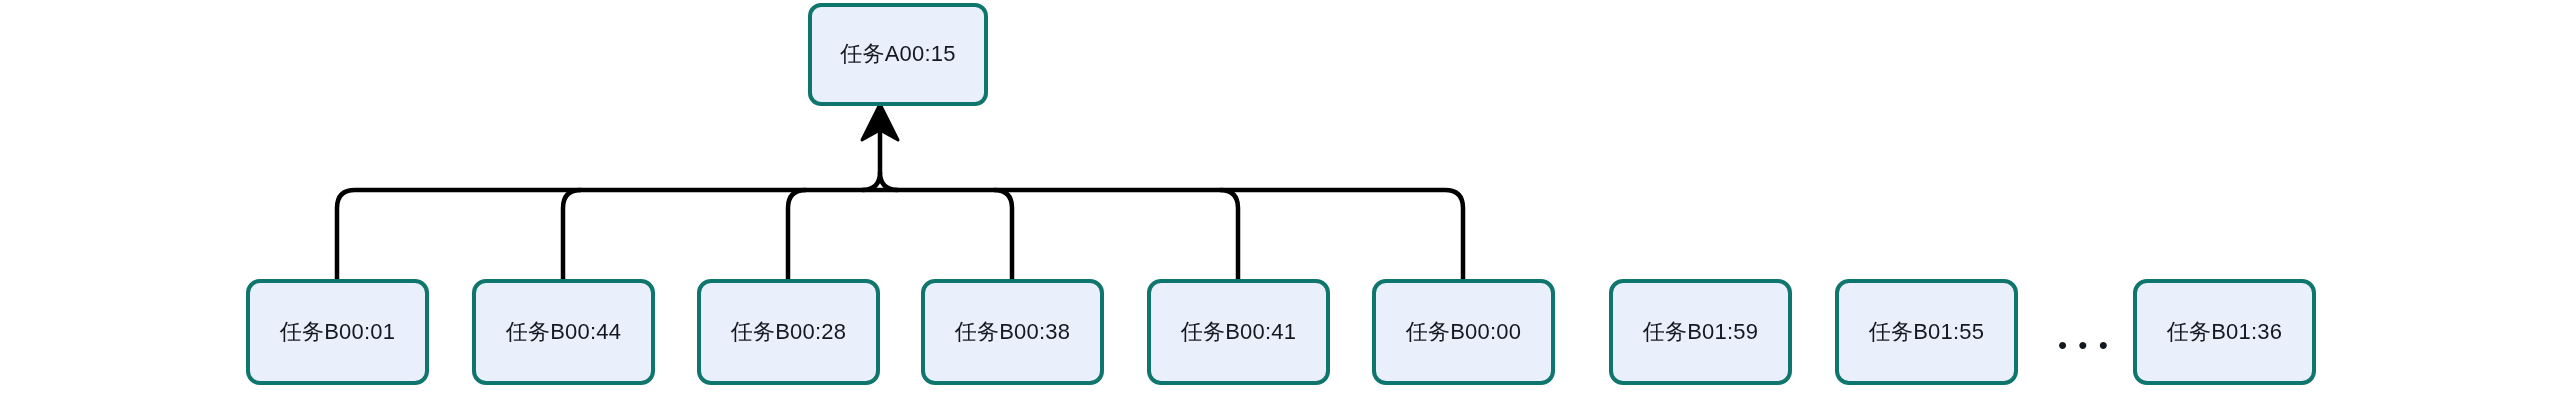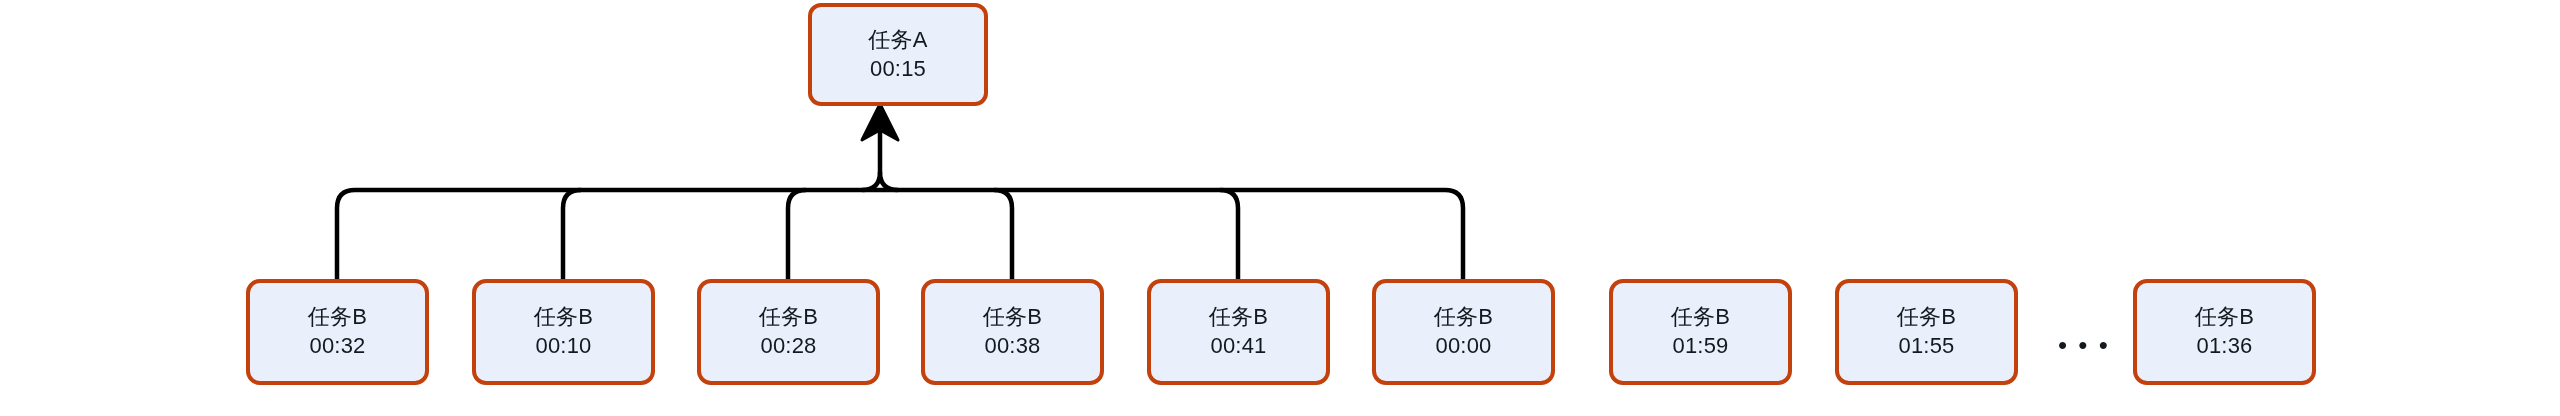--- a/index.html
+++ b/index.html
@@ -22,24 +22,23 @@
     left: 0;
     top: 0;
     width: 2560px;
     height: 416px;
     pointer-events: none;
   }
   .node {
     position: absolute;
     box-sizing: border-box;
     background: #eaf0fb;
-    border: 4px solid #c2410c;
+    border: 4px solid #0f766e;
     border-radius: 14px;
     display: flex;
-    flex-direction: column;
     align-items: center;
     justify-content: center;
     color: #14181f;
     line-height: 1.30;
     letter-spacing: 0.2px;
   }
   .node .node-title {
     font-size: 22px;
     white-space: nowrap;
   }
@@ -81,26 +80,26 @@
     <path d="M 880 104 L 862 140 L 880 130 L 898 140 Z" fill="#000000" stroke="#000000" stroke-width="3" stroke-linejoin="round"></path>
   </svg>
 
   <div class="node root" style="left:808px; top:3px; width:180px; height:103px;">
     <div class="node-title">任务A</div>
     <div class="node-time">00:15</div>
   </div>
 
   <div class="node" style="left:246px; top:279px; width:183px; height:106px;">
     <div class="node-title">任务B</div>
-    <div class="node-time">00:32</div>
+    <div class="node-time">00:01</div>
   </div>
 
   <div class="node" style="left:472px; top:279px; width:183px; height:106px;">
     <div class="node-title">任务B</div>
-    <div class="node-time">00:10</div>
+    <div class="node-time">00:44</div>
   </div>
 
   <div class="node" style="left:697px; top:279px; width:183px; height:106px;">
     <div class="node-title">任务B</div>
     <div class="node-time">00:28</div>
   </div>
 
   <div class="node" style="left:921px; top:279px; width:183px; height:106px;">
     <div class="node-title">任务B</div>
     <div class="node-time">00:38</div>

